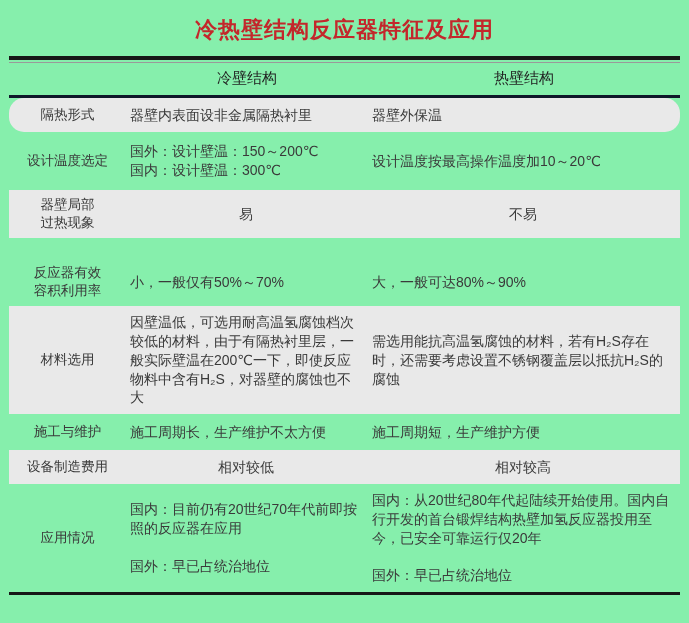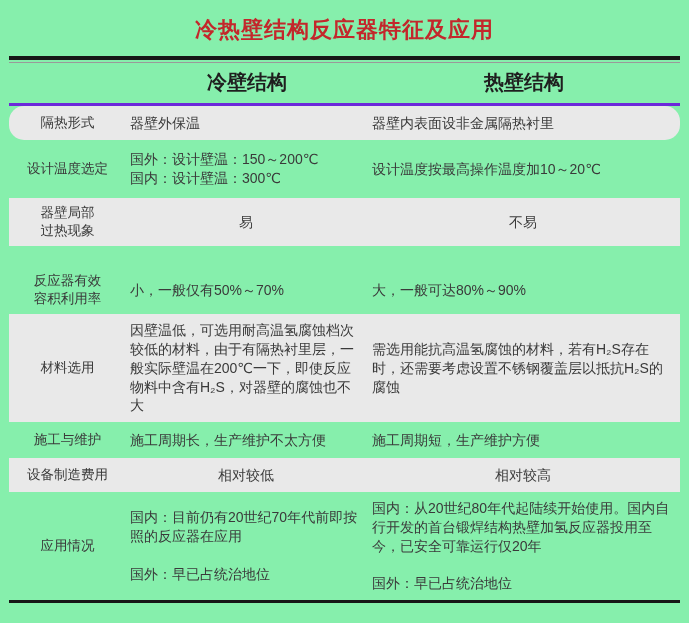--- a/index.html
+++ b/index.html
@@ -8,22 +8,22 @@
 
   .title { margin-top:15px; text-align:center; font-size:22px; font-weight:bold;
            color:#c3272b; letter-spacing:1px; }
 
   .table { margin:11px 9px 0 9px; }
   .rule-heavy { height:4px; background:#171717; }
   .rule-thin  { height:1px; background:#9a9a9a; margin-top:2px; }
   .table-bottom { height:3px; background:#171717; }
 
   .thead { display:grid; grid-template-columns:117px 242px 1fr;
-           padding:6px 0 7px 0; border-bottom:3px solid #6d28d9;
-           font-weight:bold; font-size:20px; color:#1f1f1f; }
+           padding:6px 0 7px 0; border-bottom:3px solid #0f172a;
+           font-weight:normal; font-size:15px; color:#1f1f1f; }
   .thead .h { text-align:center; }
 
   .row { display:grid; grid-template-columns:117px 242px 1fr;
          font-size:14px; color:#3a3a3a; line-height:1.34; }
   .row.gray { background:#e9e9e9; }
   .cell-label { display:flex; align-items:center; justify-content:center;
                 text-align:center; white-space:pre-line; font-size:13.5px;
                 padding:6px 4px; color:#3a3a3a; }
   .cell { padding:7px 6px 7px 4px; white-space:pre-line;
           display:flex; align-items:center; }
@@ -50,22 +50,22 @@
     <div class="rule-thin"></div>
 
     <div class="thead">
       <div class="h"></div>
       <div class="h">冷壁结构</div>
       <div class="h">热壁结构</div>
     </div>
 
     <div class="row gray r0">
       <div class="cell-label">隔热形式</div>
+      <div class="cell">器壁内表面设非金属隔热衬里</div>
       <div class="cell">器壁外保温</div>
-      <div class="cell">器壁内表面设非金属隔热衬里</div>
     </div>
 
     <div class="row r1">
       <div class="cell-label">设计温度选定</div>
       <div class="cell">国外：设计壁温：150～200℃
 国内：设计壁温：300℃</div>
       <div class="cell">设计温度按最高操作温度加10～20℃</div>
     </div>
 
     <div class="row gray center r2">

